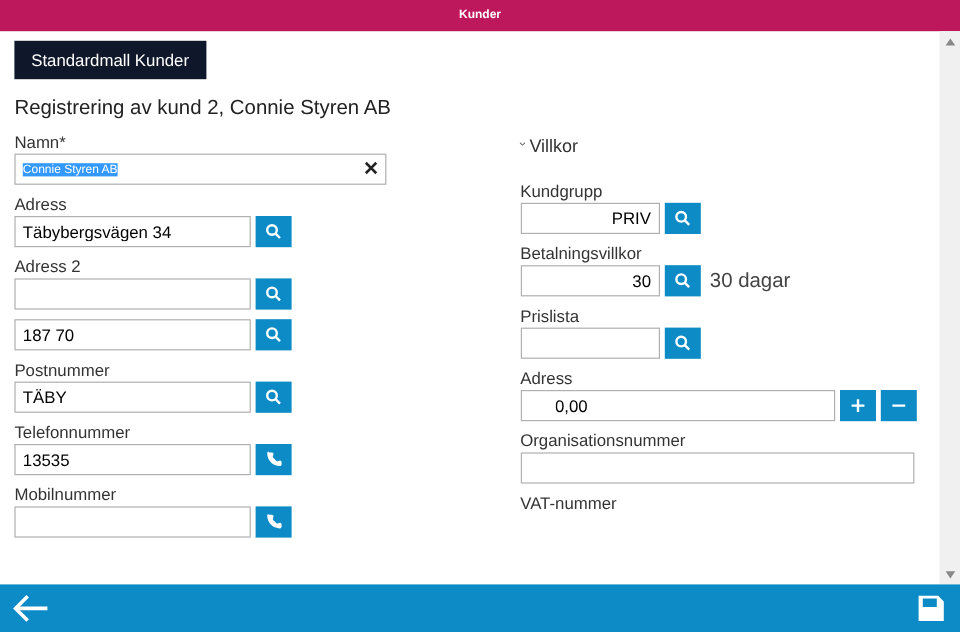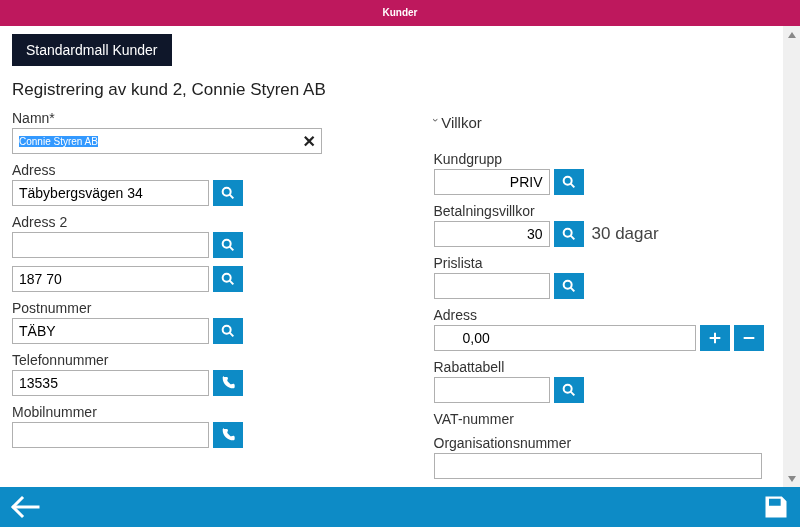--- a/index.html
+++ b/index.html
@@ -198,42 +198,30 @@
                 </svg>
             </button>
             <button class="icon-btn">
               <svg width="16" height="16" viewBox="0 0 24 24" stroke="#fff" stroke-width="3">
                   <line x1="4" y1="12" x2="20" y2="12"></line>
                 </svg>
             </button>
           </div>
         </div>
 
-        <div class="field">
-          <label class="field-label">Rabattabell</label>
-          <div class="input-row">
-            <input class="text-input w-short" value="" style="">
-            <button class="icon-btn">
-              <svg width="16" height="16" viewBox="0 0 24 24" fill="none" stroke="#fff" stroke-width="3">
-                  <circle cx="10" cy="10" r="6"></circle>
-                  <line x1="20" y1="20" x2="14.5" y2="14.5"></line>
-                </svg>
-            </button>
+
+        <div class="field">
+          <label class="field-label">Organisationsnummer</label>
+          <div class="input-row">
+            <input class="text-input" style="width: 328px;" value="">
           </div>
         </div>
 
         <div class="field">
           <label class="field-label">VAT-nummer</label>
-        </div>
-
-        <div class="field">
-          <label class="field-label">Organisationsnummer</label>
-          <div class="input-row">
-            <input class="text-input" style="width: 328px;" value="">
-          </div>
         </div>
 
       </div>
     </div>
   </div>
 
   <div class="scrollbar">
     <div class="scroll-arrow up">
       <svg width="10" height="10" viewBox="0 0 10 10">
           <polygon points="5,2 9,8 1,8" fill="#888"></polygon>

